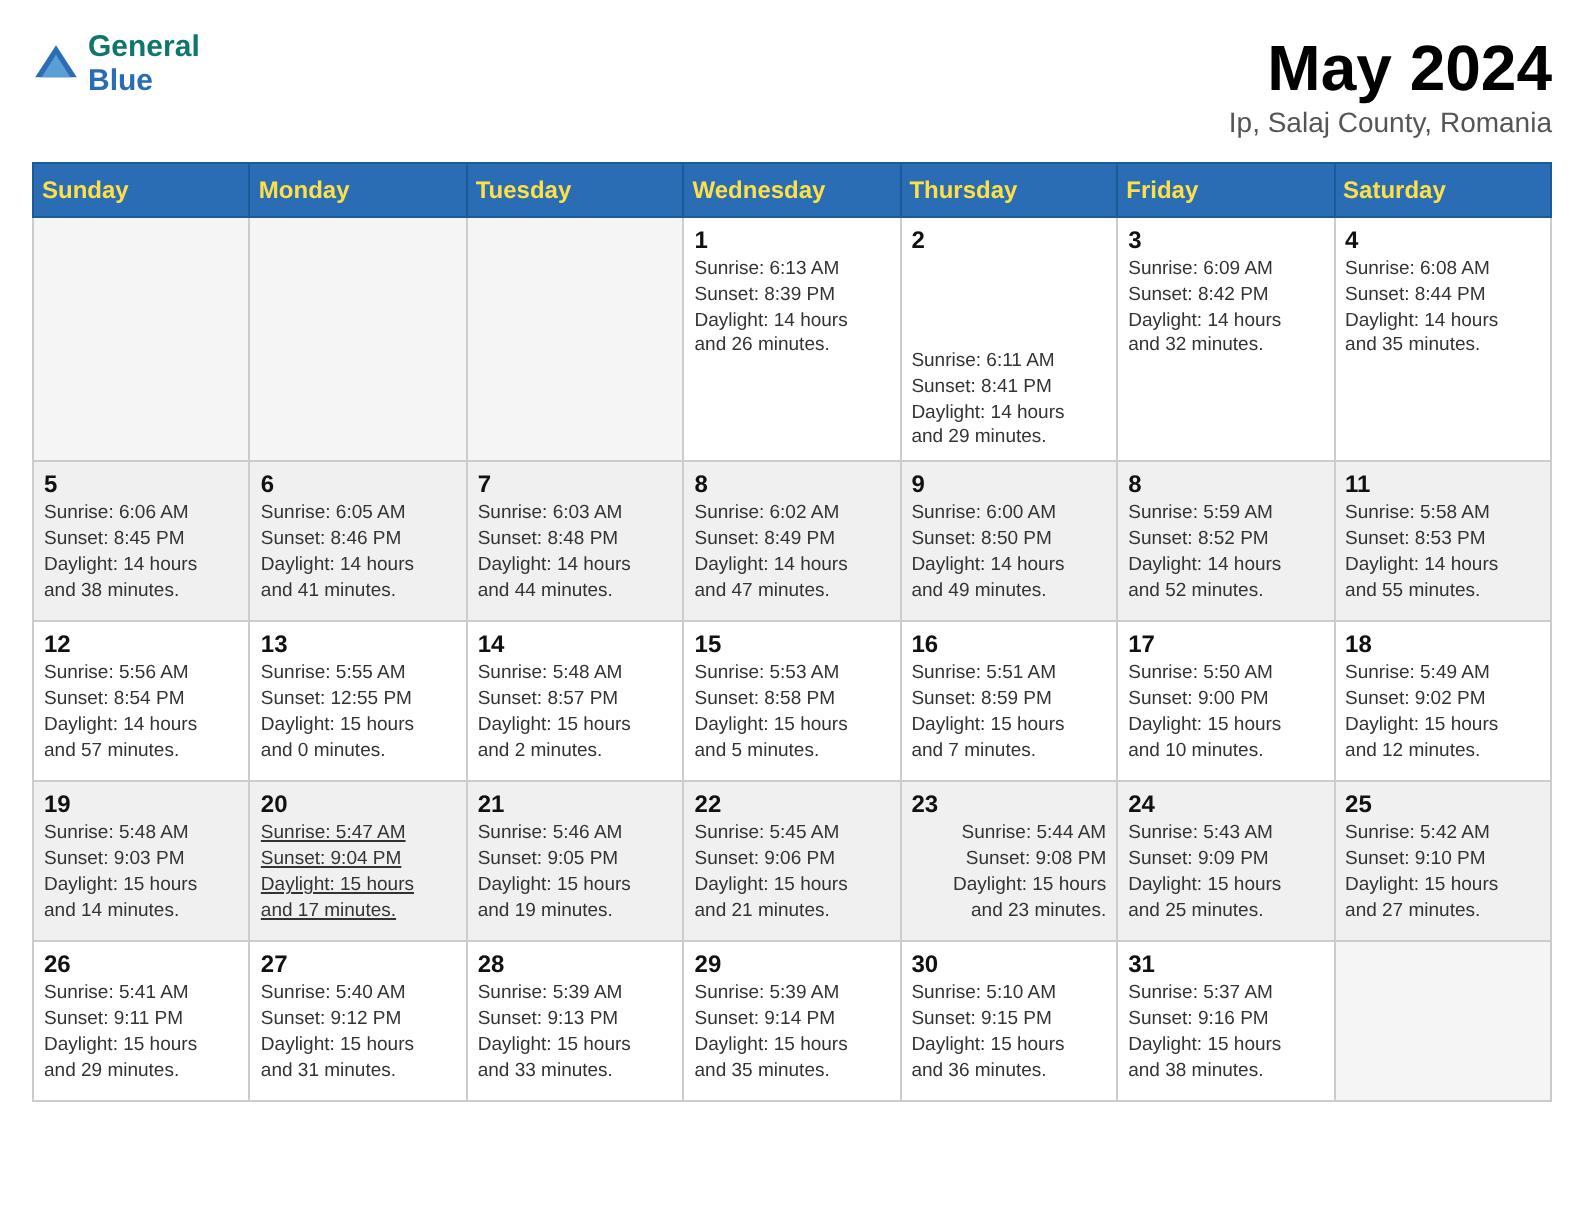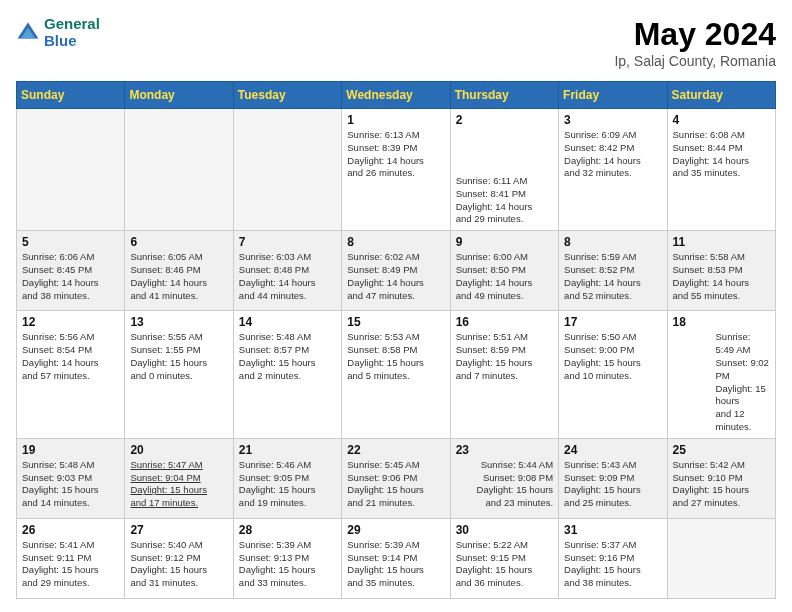--- a/index.html
+++ b/index.html
@@ -214,21 +214,21 @@
         <td>
           <div class="day-num">12</div>
           <div class="day-info" style="white-space: pre-line;">Sunrise: 5:56 AM
 Sunset: 8:54 PM
 Daylight: 14 hours
 and 57 minutes.</div>
         </td>
         <td>
           <div class="day-num">13</div>
           <div class="day-info" style="white-space: pre-line;">Sunrise: 5:55 AM
-Sunset: 1:55 PM
+Sunset: 12:55 PM
 Daylight: 15 hours
 and 0 minutes.</div>
         </td>
         <td>
           <div class="day-num">14</div>
           <div class="day-info" style="white-space: pre-line;">Sunrise: 5:48 AM
 Sunset: 8:57 PM
 Daylight: 15 hours
 and 2 minutes.</div>
         </td>
@@ -248,21 +248,21 @@
         </td>
         <td>
           <div class="day-num">17</div>
           <div class="day-info" style="white-space: pre-line;">Sunrise: 5:50 AM
 Sunset: 9:00 PM
 Daylight: 15 hours
 and 10 minutes.</div>
         </td>
         <td>
           <div class="day-num">18</div>
-          <div class="day-info" style="white-space: pre-line; margin-left: 43px;">Sunrise: 5:49 AM
+          <div class="day-info" style="white-space: pre-line;">Sunrise: 5:49 AM
 Sunset: 9:02 PM
 Daylight: 15 hours
 and 12 minutes.</div>
         </td>
       </tr>
       <tr>
         <td class="shade">
           <div class="day-num">19</div>
           <div class="day-info" style="white-space: pre-line;">Sunrise: 5:48 AM
 Sunset: 9:03 PM
@@ -336,21 +336,21 @@
         </td>
         <td>
           <div class="day-num">29</div>
           <div class="day-info" style="white-space: pre-line;">Sunrise: 5:39 AM
 Sunset: 9:14 PM
 Daylight: 15 hours
 and 35 minutes.</div>
         </td>
         <td>
           <div class="day-num">30</div>
-          <div class="day-info" style="white-space: pre-line;">Sunrise: 5:22 AM
+          <div class="day-info" style="white-space: pre-line;">Sunrise: 5:10 AM
 Sunset: 9:15 PM
 Daylight: 15 hours
 and 36 minutes.</div>
         </td>
         <td>
           <div class="day-num">31</div>
           <div class="day-info" style="white-space: pre-line;">Sunrise: 5:37 AM
 Sunset: 9:16 PM
 Daylight: 15 hours
 and 38 minutes.</div>

